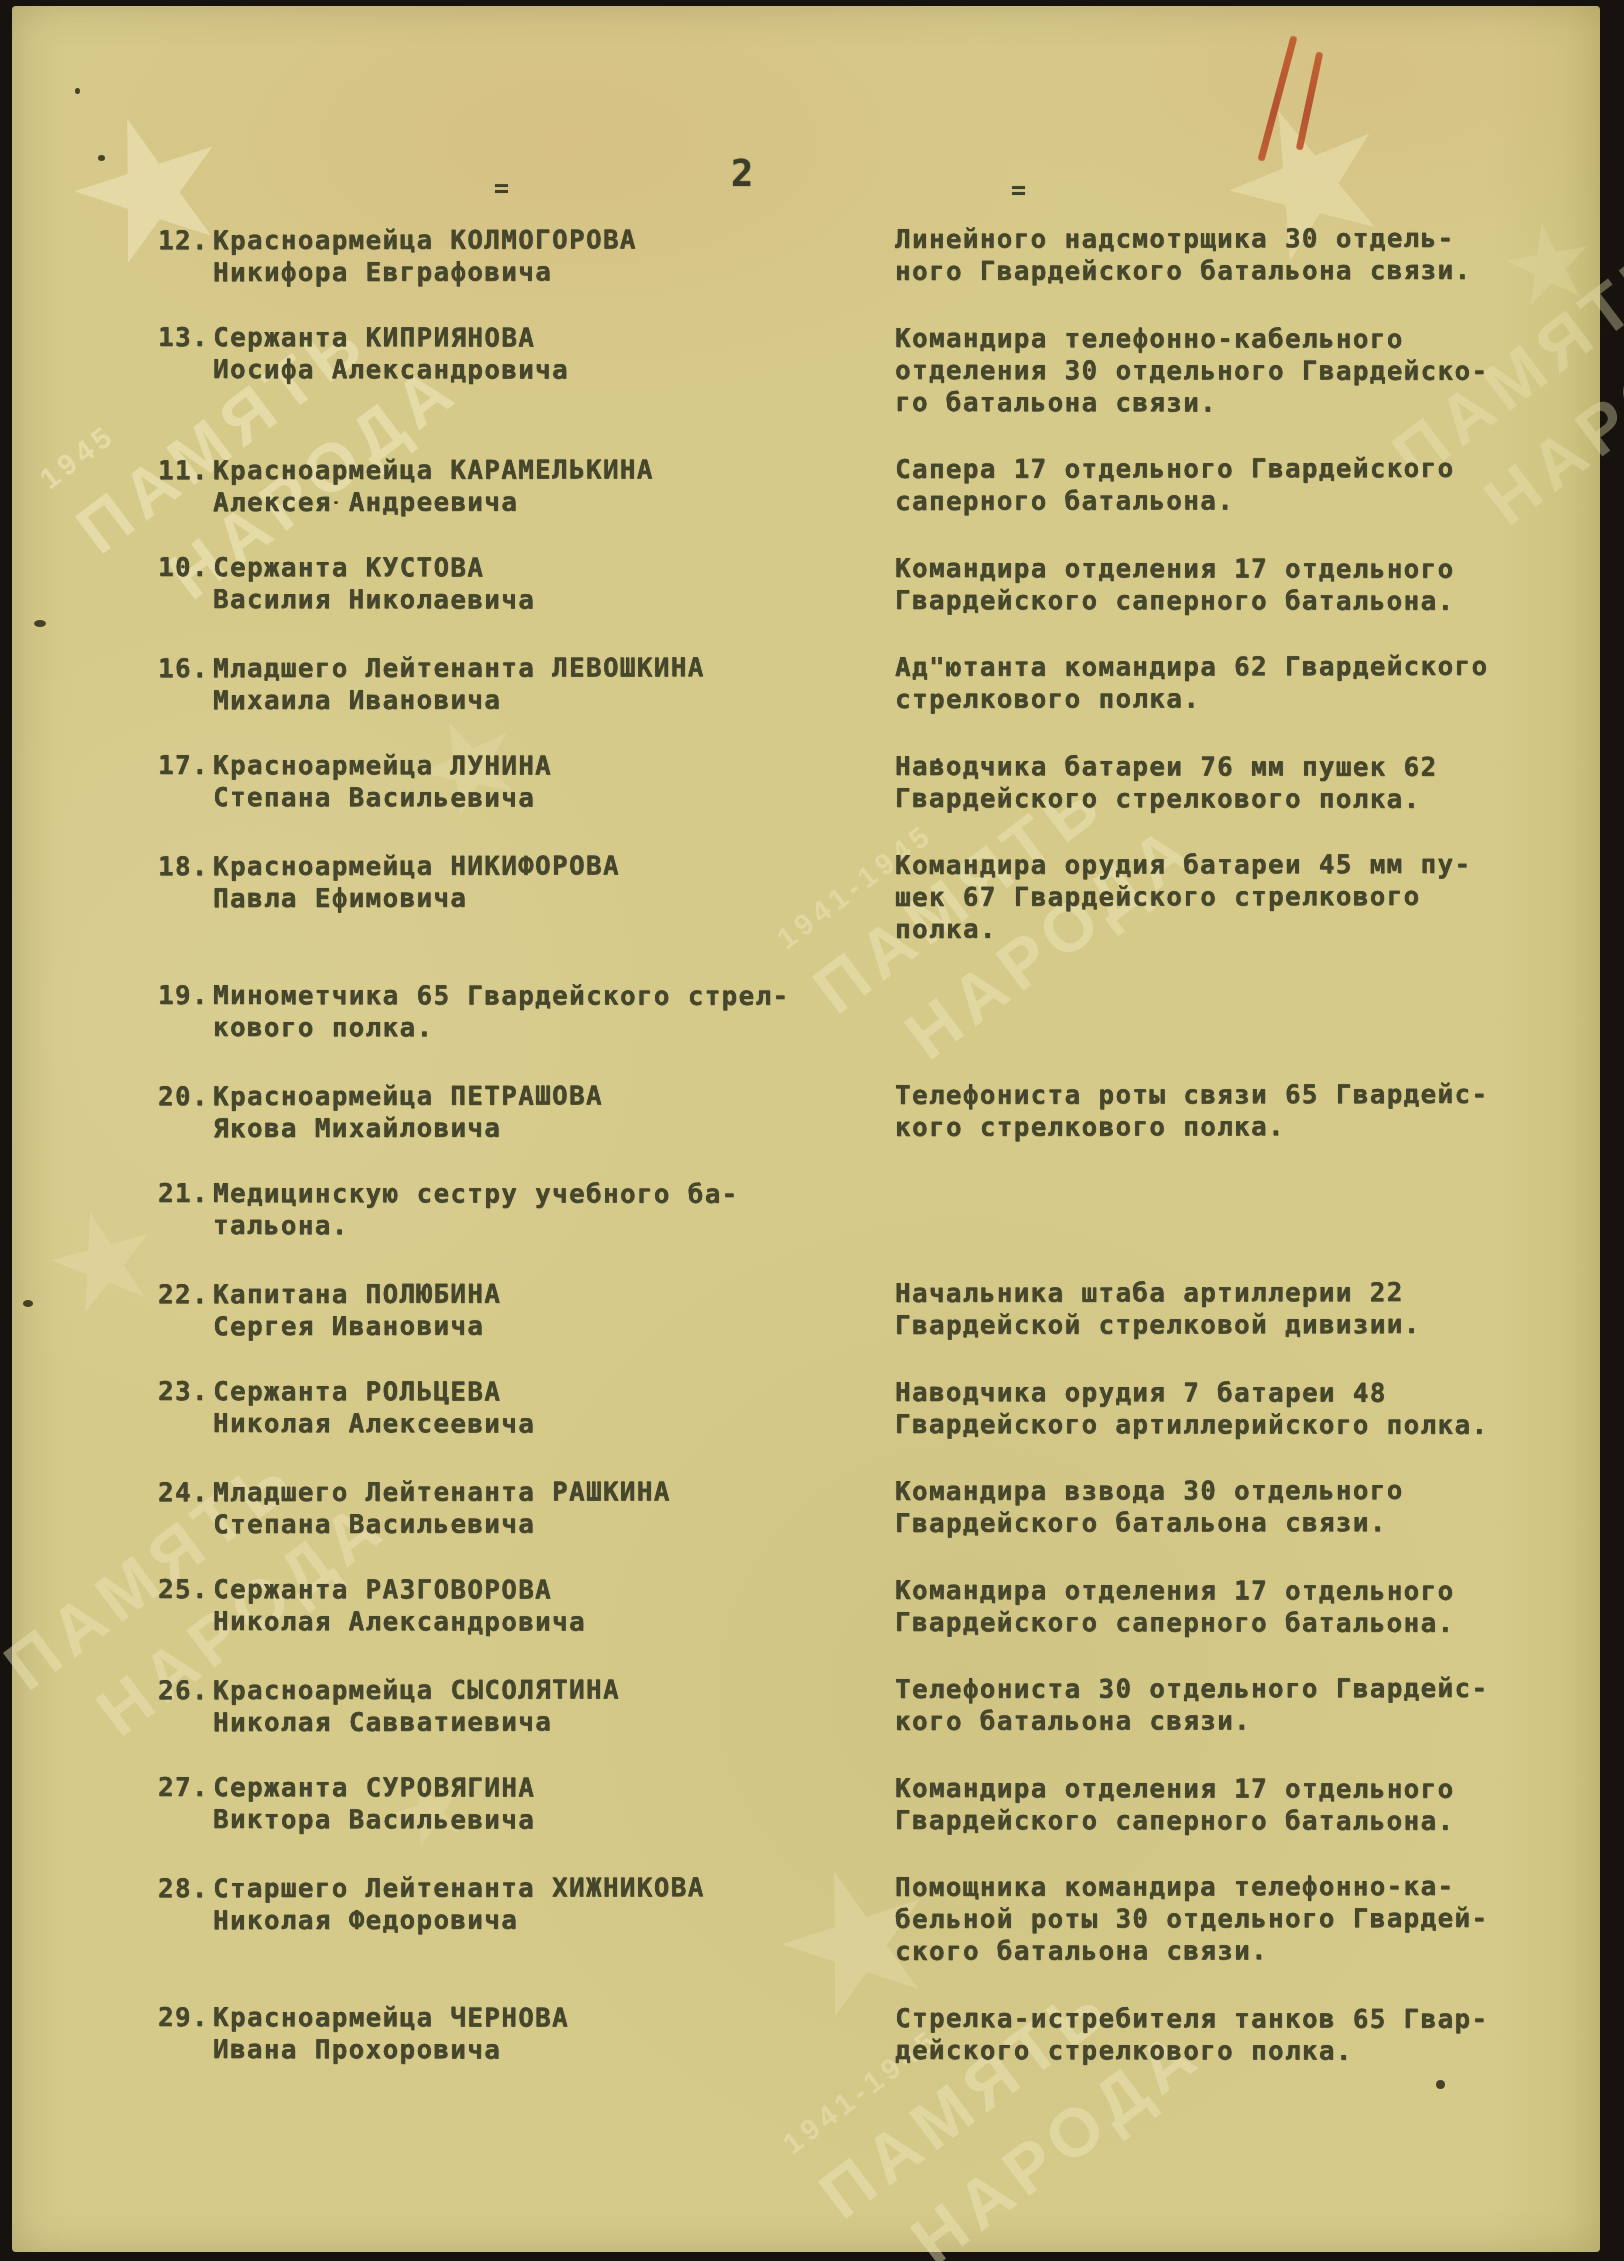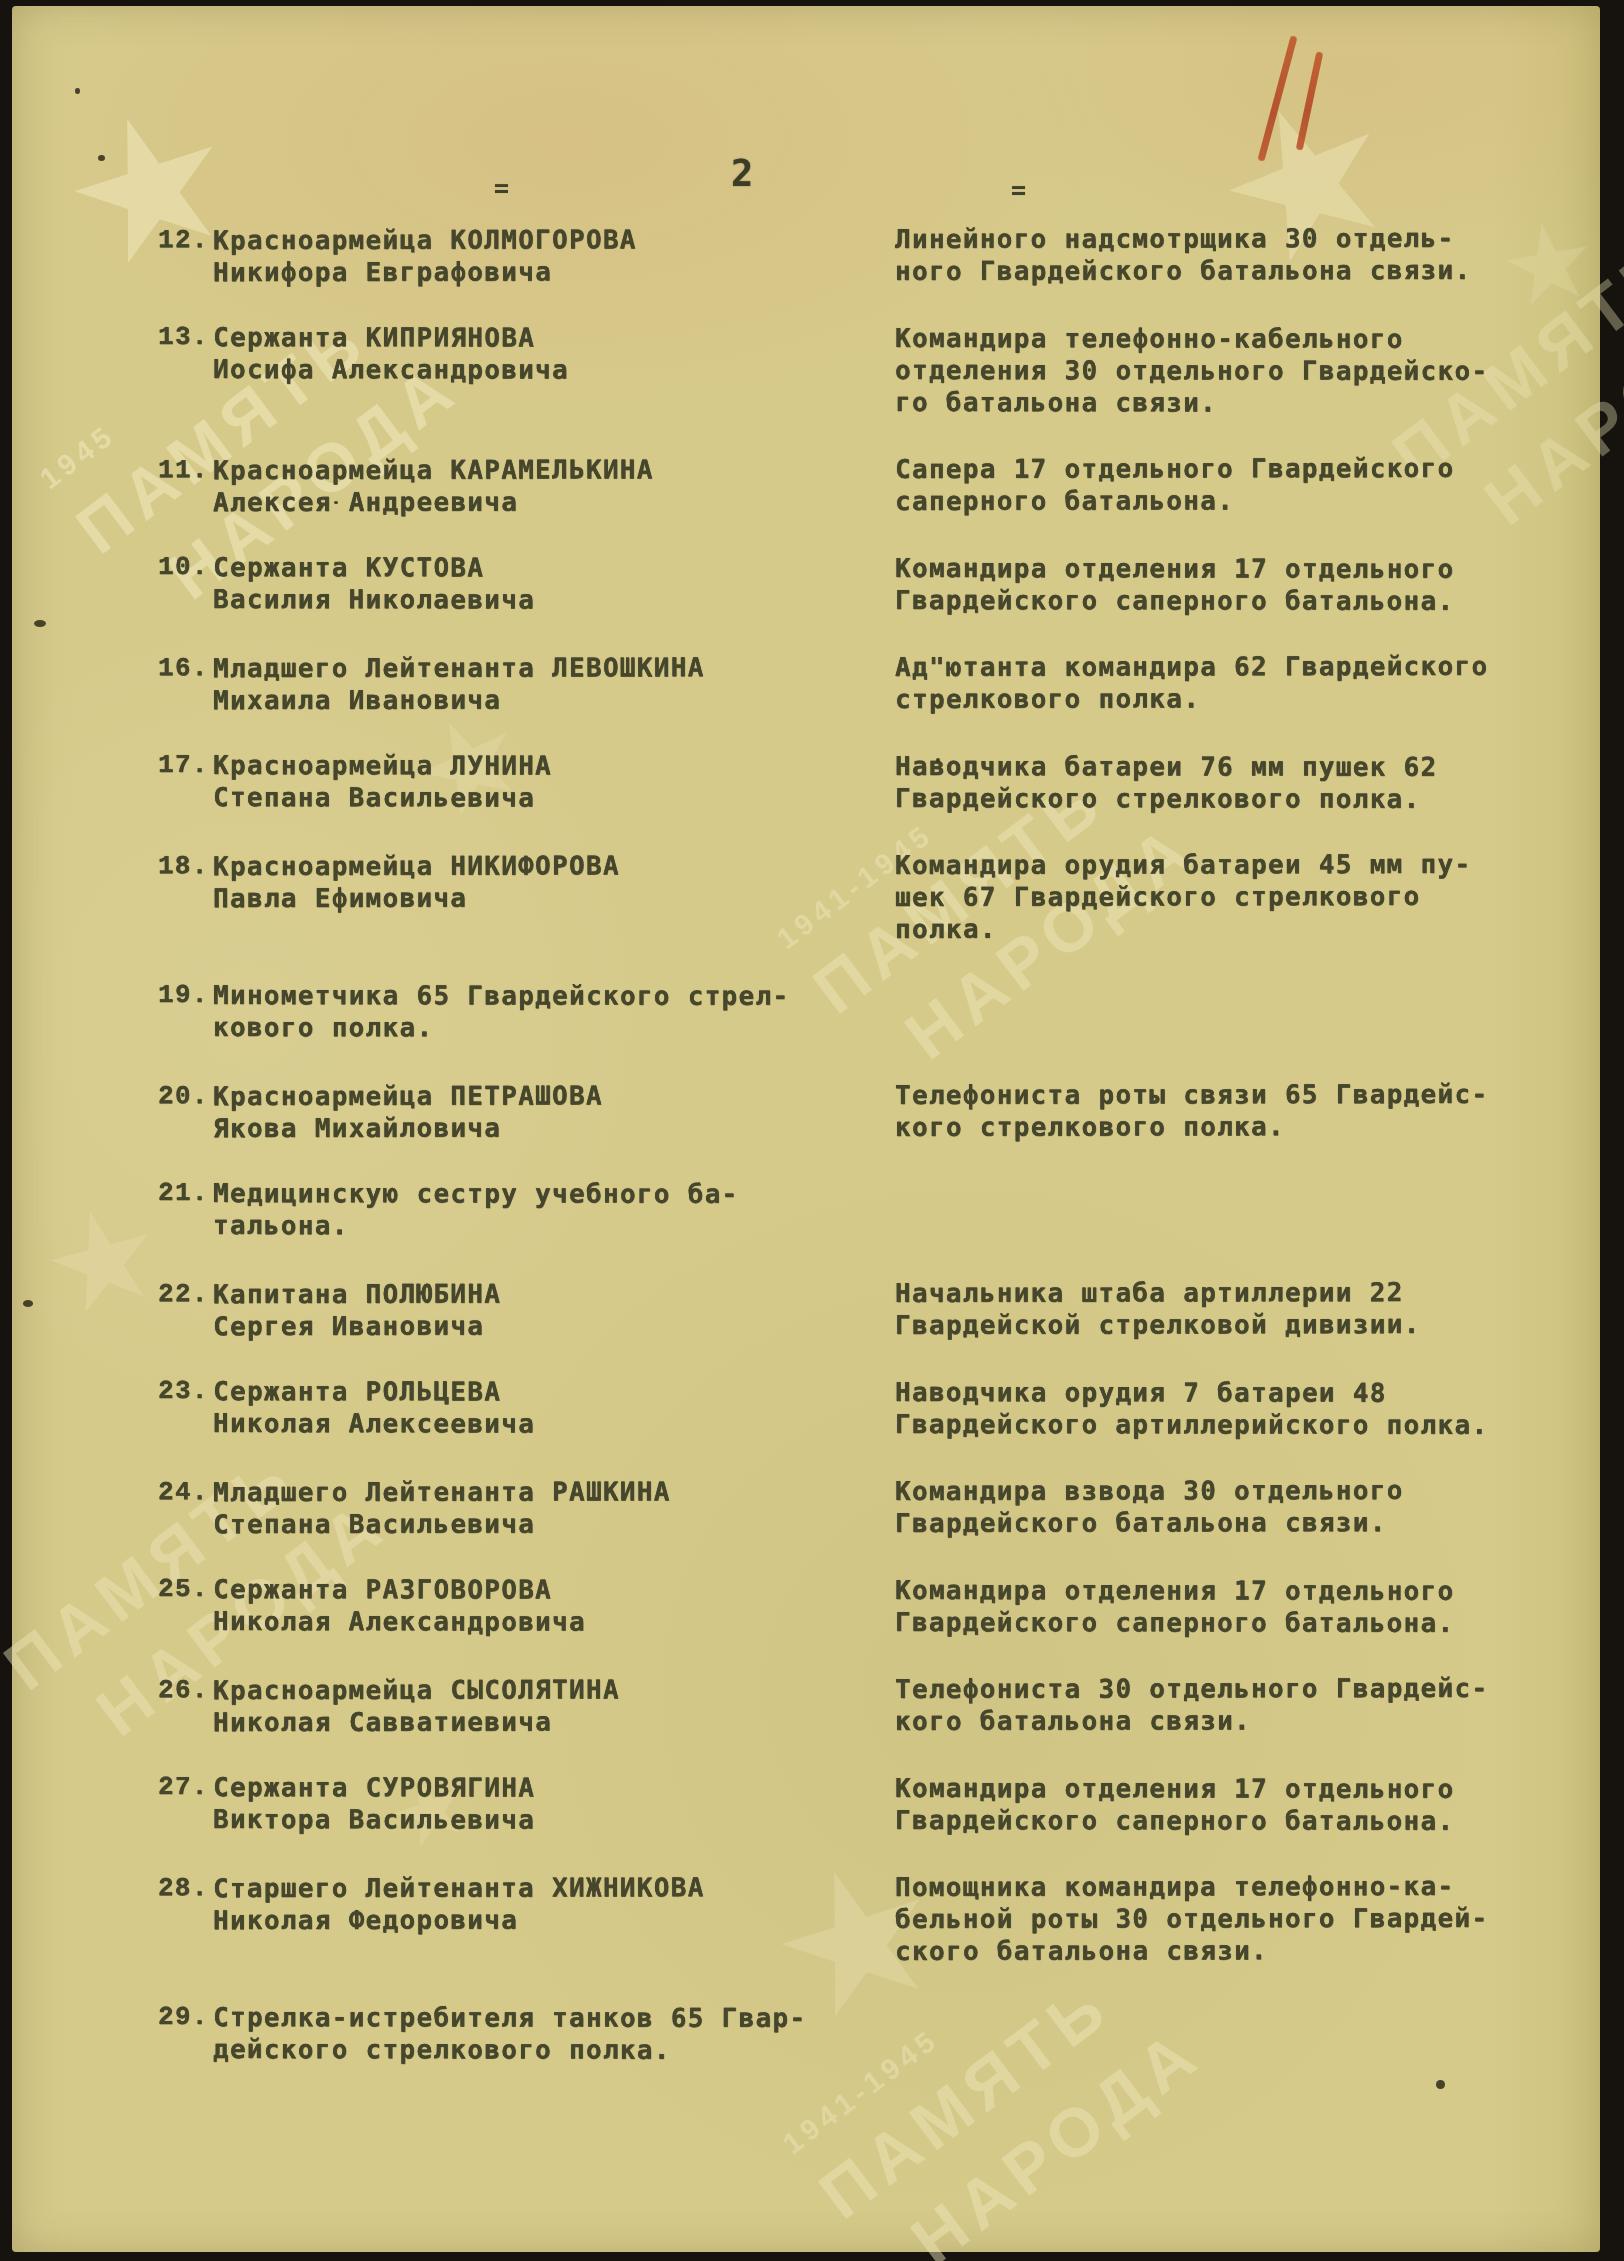--- a/index.html
+++ b/index.html
@@ -57,21 +57,21 @@
     filter:blur(0.2px);
   }
   .entry{
     display:grid;grid-template-columns:55px 682px 1fr;
     margin-bottom:35px;
     color:#45462c;
     font-size:26px;line-height:32px;font-weight:bold;
     letter-spacing:1.3px;
     text-shadow:0.4px 0.5px 0.6px rgba(62,63,38,0.55), 0 0 0.7px rgba(62,63,38,0.85);
   }
-  .entry .num{white-space:nowrap;font-family:Liberation Mono, monospace;}
+  .entry .num{white-space:nowrap;}
   .entry .name,.entry .duty{white-space:pre-line;}
   
   .entry:nth-child(odd){transform:rotate(-0.10deg);}
   .entry:nth-child(even){transform:rotate(0.08deg);}
   
   .speck{position:absolute;background:#2e2a18;border-radius:50%;opacity:0.85;}
 </style>
 </head>
 <body>
 
@@ -252,20 +252,22 @@
     <span class="num">28.</span>
     <span class="name">Старшего Лейтенанта ХИЖНИКОВА
 Николая Федоровича</span>
     <span class="duty">Помощника командира телефонно-ка-
 бельной роты 30 отдельного Гвардей-
 ского батальона связи.</span>
   </div>
 
   <div class="entry">
     <span class="num">29.</span>
+    <span class="name">Красноармейца ЧЕРНОВА
+Ивана Прохоровича</span>
     <span class="duty">Стрелка-истребителя танков 65 Гвар-
 дейского стрелкового полка.</span>
   </div>
 </div>
 
   <div class="speck" style="left:63px;top:82px;width:4.6px;height:6px;"></div>
   <div class="speck" style="left:86px;top:149px;width:7.2px;height:6px;"></div>
   <div class="speck" style="left:22px;top:614px;width:12px;height:7.2px;"></div>
   <div class="speck" style="left:10.5px;top:1294px;width:10px;height:6.6px;"></div>
   <div class="speck" style="left:1424px;top:2074px;width:8.6px;height:8.6px;"></div>

